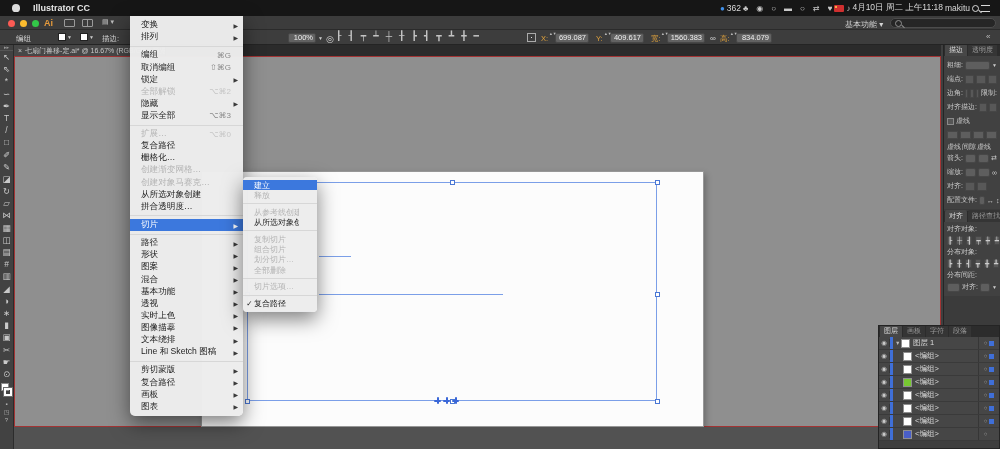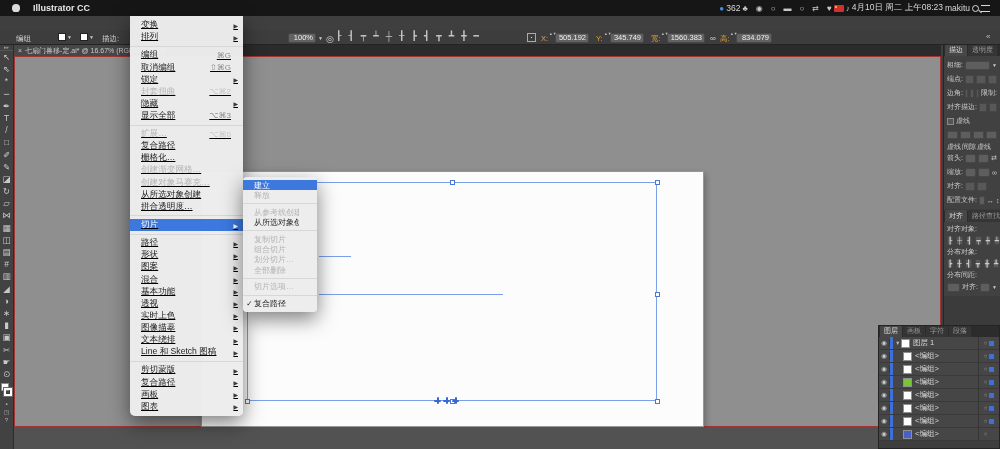--- a/index.html
+++ b/index.html
@@ -68,21 +68,21 @@
   .artboard{position:absolute;left:186px;top:114px;width:503px;height:256px;background:#fcfcfc;border:1px solid #979797;box-shadow:2px 3px 6px rgba(0,0,0,.25);}
   .selbox{position:absolute;left:232px;top:125px;width:410px;height:219px;border:1px solid #7b9fe8;}
   .pline{position:absolute;height:1px;background:#7b9fe8;}
   .handle{position:absolute;width:5px;height:5px;background:#fff;border:1px solid #4a77d4;}
   .plus{position:absolute;width:7px;height:7px;}
   .plus:before{content:"";position:absolute;left:2.5px;top:0;width:2px;height:7px;background:#3a67d8;border-radius:1px;}
   .plus:after{content:"";position:absolute;left:0;top:2.5px;width:7px;height:2px;background:#3a67d8;border-radius:1px;}
 
   
   .menu{position:absolute;left:130px;top:16px;width:113px;background:rgba(237,237,237,.98);
-        border-radius:0 0 5px 5px;box-shadow:0 7px 20px rgba(0,0,0,.5);padding:3px 0;z-index:60;text-decoration:underline;}
+        border-radius:0 0 5px 5px;box-shadow:0 7px 20px rgba(0,0,0,.5);padding:3px 0;z-index:60;}
   .submenu{position:absolute;left:243px;top:177px;width:74px;background:rgba(237,237,237,.98);
         border-radius:4px;box-shadow:0 7px 20px rgba(0,0,0,.5);padding:3px 0;z-index:61;}
   .mi{display:flex;align-items:center;height:12.1px;padding:0 5px 0 2px;font-size:8.6px;color:#1d1d1d;white-space:nowrap;}
   .submenu .mi{height:10.4px;font-size:8px;}
   .mi .chk{width:9px;font-size:7.5px;text-align:center;flex:none;}
   .mi .lab{flex:1;overflow:hidden;}
   .mi .sc{color:#8a8a8a;margin-left:6px;font-size:8px;}
   .mi .arr{width:7px;text-align:right;font-size:6px;color:#3a3a3a;visibility:hidden;flex:none;}
   .mi.sub .arr{visibility:visible;}
   .mi.hl,.mi.sub.hl{background:#3c78dd;color:#fff;}
@@ -137,27 +137,40 @@
       <span class="stat-ic">♣</span>
           <span class="stat-ic">◉</span>
           <span class="stat-ic">○</span>
           <span class="stat-ic">▬</span>
           <span class="stat-ic">○</span>
           <span class="stat-ic">⇄</span>
           <span class="stat-ic">♥</span>
         </span>
       <span class="flag"></span>
       <span class="stat-ic">♪</span>
-      <span>4月10日 周二 上午08:23</span>
+      <span>4月10日 周二 上午11:18</span>
       <span>makitu</span>
       <span class="mag"></span>
       <span class="cclist"></span>
     </div>
   </div>
 
+  <div class="titlebar">
+    <span class="tl" style="left:8px;background:#fc5b54;"></span>
+    <span class="tl" style="left:20px;background:#fdbc2e;"></span>
+    <span class="tl" style="left:32px;background:#33c748;"></span>
+    <span class="ai-logo">Ai</span>
+    <span class="tb-ic" style="left:64px;"></span>
+    <span class="tb-ic split" style="left:82px;"></span>
+    <span class="tb-dd">▤ ▾</span>
+    <span class="workspace">基本功能 ▾</span>
+    <span class="searchbox">
+        <span class="mag dark"></span>
+      </span>
+  </div>
 
   <div class="controlbar">
     <span class="clab" style="left:16px;">编组</span>
     <span class="swdd" style="left:58px;">
         <span class="sw"></span>
         <span class="ddarr">▼</span>
       </span>
     <span class="swdd" style="left:80px;">
         <span class="sw"></span>
         <span class="ddarr">▼</span>
@@ -177,24 +190,24 @@
         <span>┣</span>
         <span>┫</span>
         <span>┳</span>
         <span>┻</span>
         <span>╋</span>
         <span>━</span>
       </span>
     <span class="proxy"></span>
     <span class="clab amber" style="left:541px;">X:</span>
     <span class="stp" style="left:549px;">▲▼</span>
-    <span class="cfield" style="left:555px;width:34px;">505.192</span>
+    <span class="cfield" style="left:555px;width:34px;">699.087</span>
     <span class="clab amber" style="left:596px;">Y:</span>
     <span class="stp" style="left:604px;">▲▼</span>
-    <span class="cfield" style="left:610px;width:34px;">345.749</span>
+    <span class="cfield" style="left:610px;width:34px;">409.617</span>
     <span class="clab amber" style="left:651px;">宽:</span>
     <span class="stp" style="left:661px;">▲▼</span>
     <span class="cfield" style="left:667px;width:38px;">1560.383</span>
     <span class="clab" style="left:710px;font-size:8px;">∞</span>
     <span class="clab amber" style="left:720px;">高:</span>
     <span class="stp" style="left:730px;">▲▼</span>
     <span class="cfield" style="left:736px;width:36px;">834.079</span>
     <span class="panel-collapse">«</span>
   </div>
 
@@ -550,21 +563,21 @@
 
       <div class="mi sub">
         <span class="chk"></span>
         <span class="lab">锁定</span>
         <span class="sc"></span>
         <span class="arr">▶</span>
       </div>
 
       <div class="mi disabled">
         <span class="chk"></span>
-        <span class="lab">封套扭曲</span>
+        <span class="lab">全部解锁</span>
         <span class="sc">⌥⌘2</span>
         <span class="arr">▶</span>
       </div>
 
       <div class="mi sub">
         <span class="chk"></span>
         <span class="lab">隐藏</span>
         <span class="sc"></span>
         <span class="arr">▶</span>
       </div>

